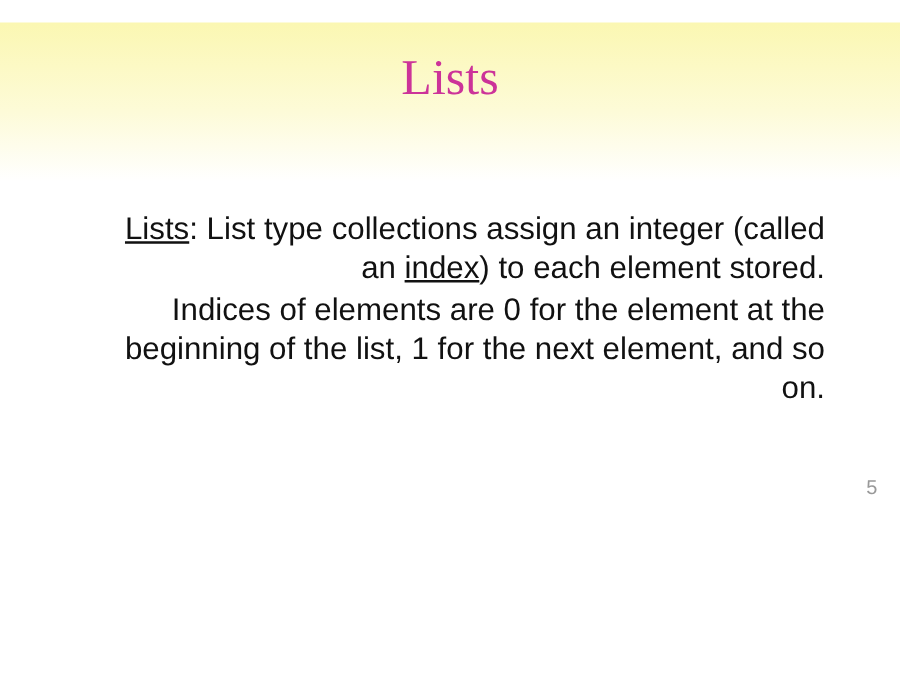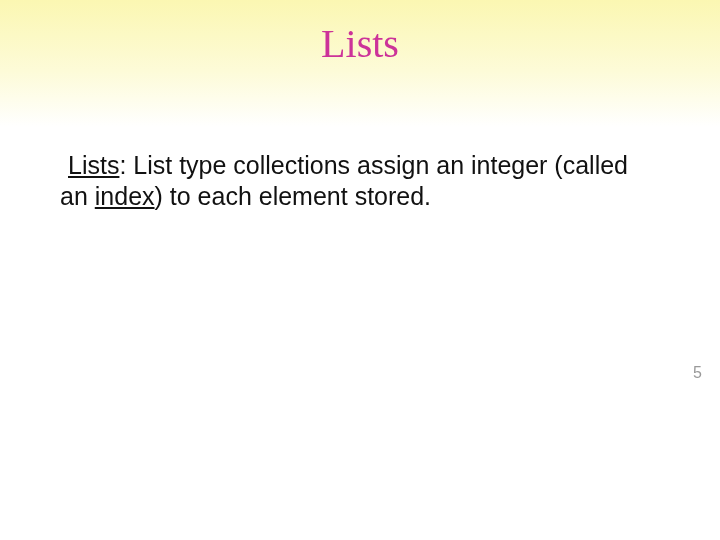--- a/index.html
+++ b/index.html
@@ -9,20 +9,21 @@
     height: 540px;
     font-family: Arial, Helvetica, sans-serif;
     overflow: hidden;
   }
   .slide {
     width: 720px;
     height: 396px;
     background: linear-gradient(to bottom, #fbf7b2 0%, #fdfbd8 18%, #ffffff 32%, #ffffff 100%);
     position: relative;
     box-sizing: border-box;
+    margin-top: 18px;
   }
   .title {
     font-family: "Times New Roman", Times, serif;
     font-size: 40px;
     color: #cc3399;
     position: absolute;
     top: 20px;
     left: 0;
     width: 100%;
     text-align: center;
@@ -32,20 +33,21 @@
     top: 150px;
     left: 60px;
     right: 60px;
     font-size: 25px;
     color: #111;
     line-height: 1.25;
   }
   .para {
     margin: 0 0 2px 0;
     text-indent: 8px;
+    text-align: right;
   }
   .ul {
     text-decoration: underline;
   }
   .pagenum {
     position: absolute;
     right: 18px;
     bottom: 14px;
     font-size: 16px;
     color: #999;
@@ -55,16 +57,17 @@
 <body>
 
 <div class="slide">
 
   <div class="title">Lists</div>
 
   <div class="body">
     <p class="para">
       <span class="ul">Lists</span><span>: List type collections assign an integer (called an </span><span class="ul">index</span><span>) to each element stored.</span>
     </p>
+    <p class="para">Indices of elements are 0 for the element at the beginning of the list, 1 for the next element, and so on.</p>
   </div>
 
   <div class="pagenum">5</div>
 </div>
 
 </body></html>

